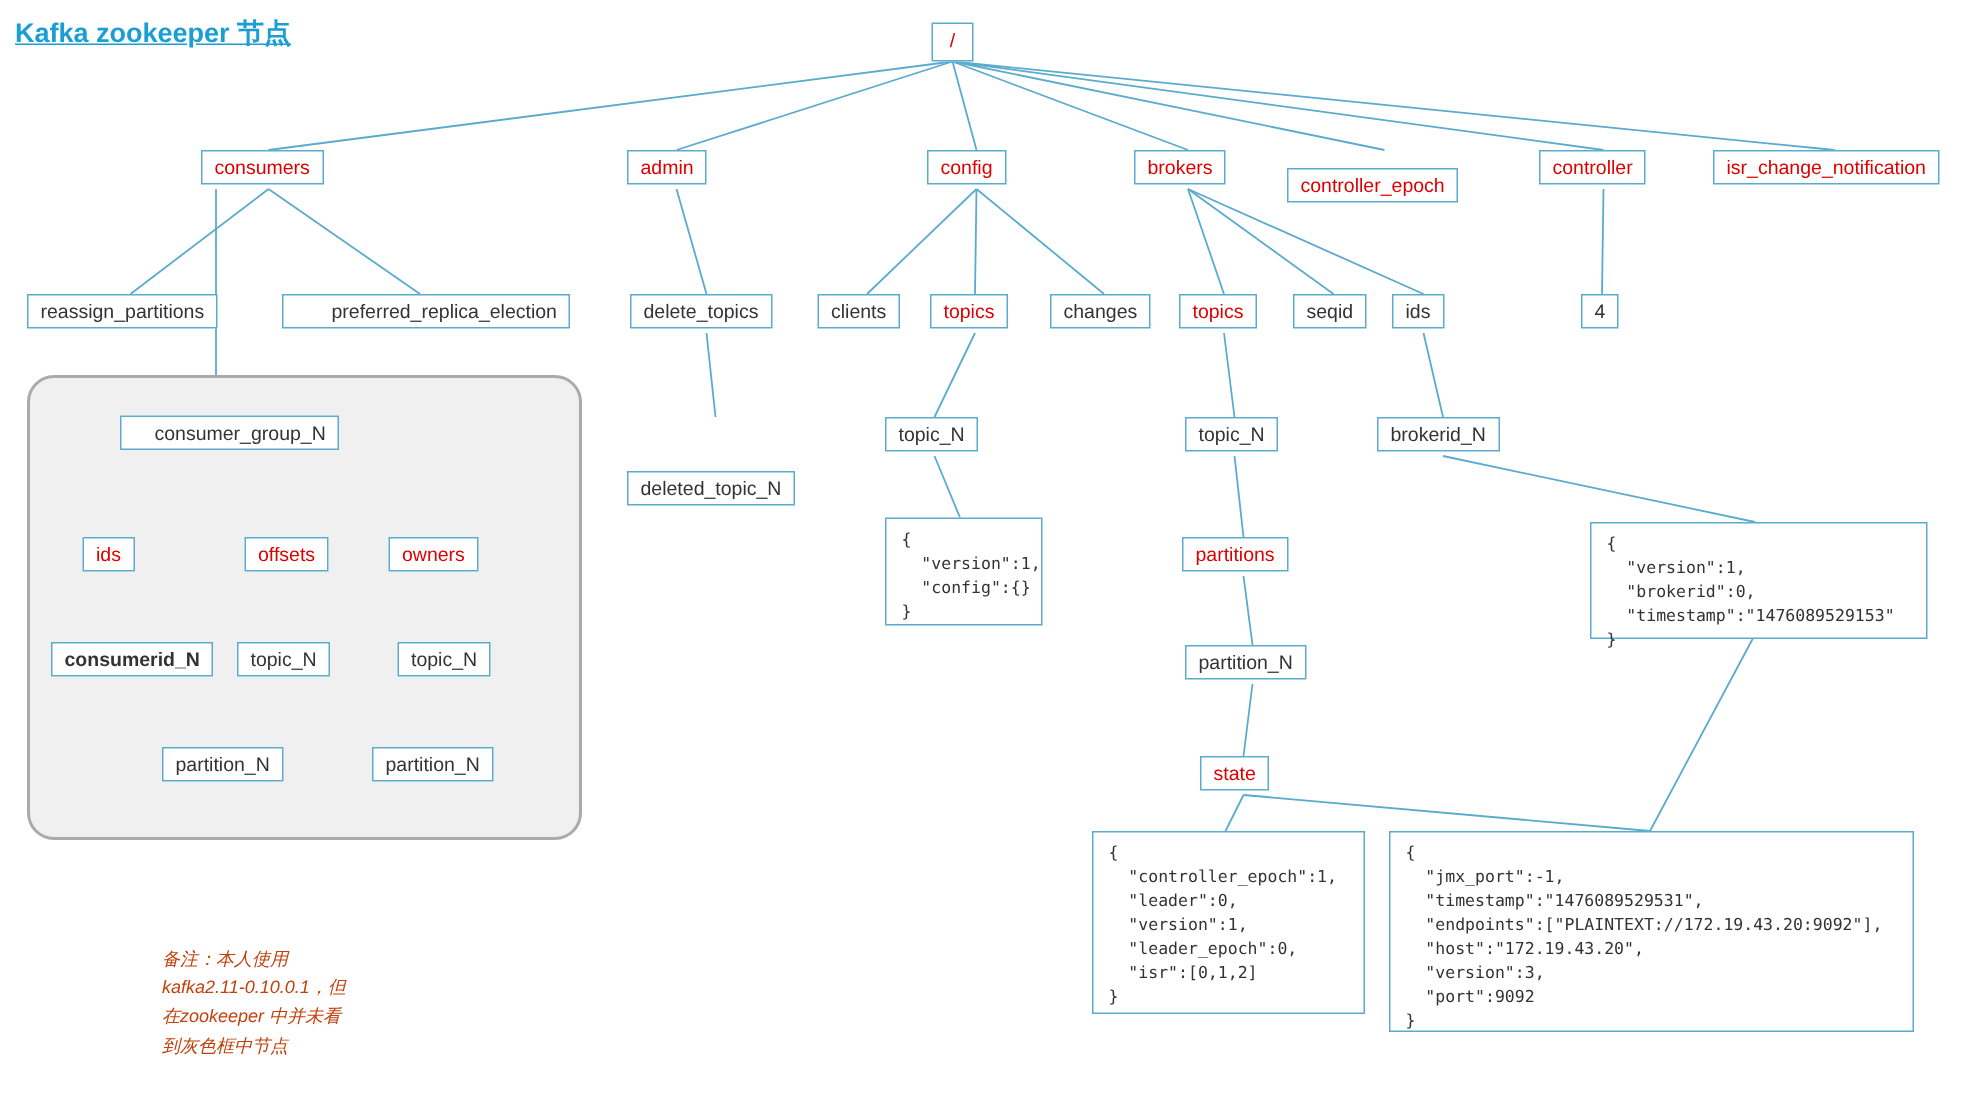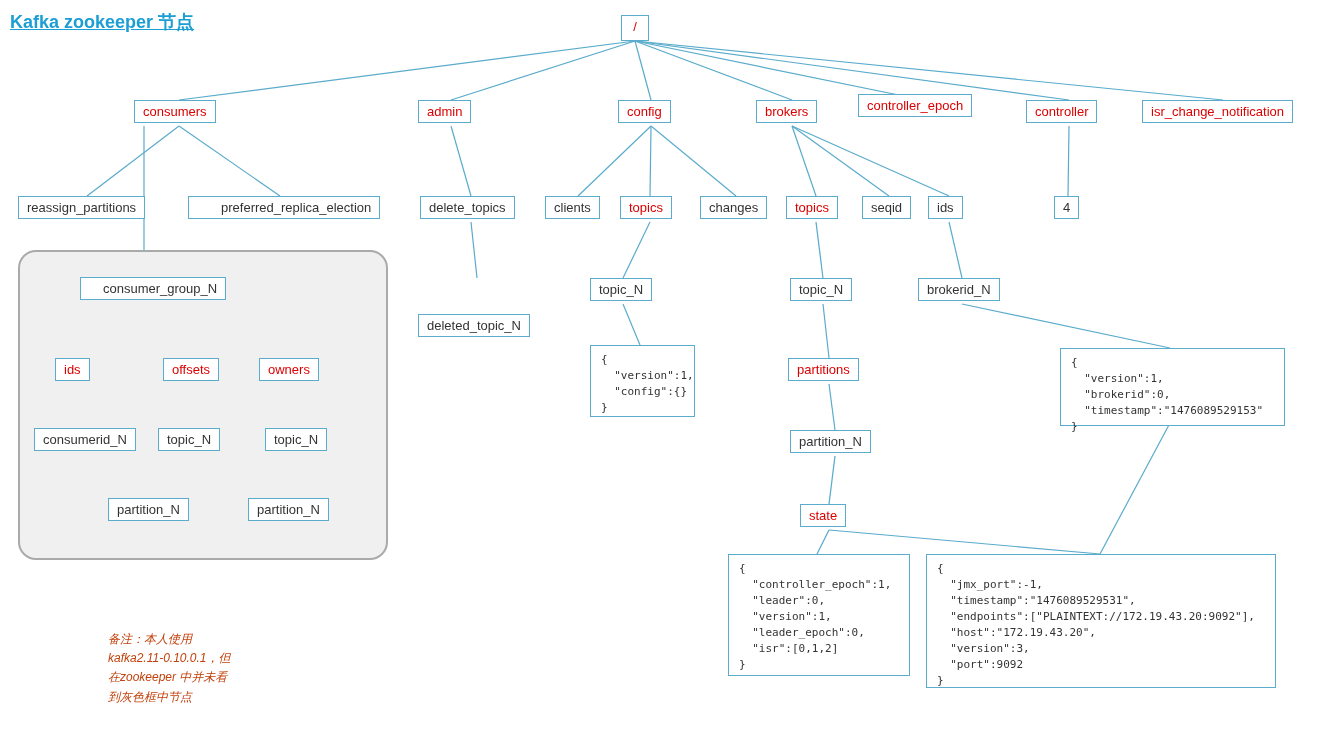--- a/index.html
+++ b/index.html
@@ -141,42 +141,42 @@
 <div class="page-title">Kafka zookeeper 节点</div>
 
 <div class="group-box"></div>
 
 <div class="node red" style="left:621px;top:15px;width:28px;height:26px;">/</div>
 
 <div class="node red" style="left:134px;top:100px;">consumers</div>
 <div class="node red" style="left:418px;top:100px;">admin</div>
 <div class="node red" style="left:618px;top:100px;">config</div>
 <div class="node red" style="left:756px;top:100px;">brokers</div>
-<div class="node red" style="left:858px;top:94px;text-align:center;">controller_epoch</div>
+<div class="node red" style="left:858px;top:112px;text-align:center;">controller_epoch</div>
 <div class="node red" style="left:1026px;top:100px;">controller</div>
 <div class="node red" style="left:1142px;top:100px;">isr_change_notification</div>
 
 <div class="node black" style="left:18px;top:196px;">reassign_partitions</div>
 <div class="node black" style="left:188px;top:196px;padding-left:32px;">preferred_replica_election</div>
 <div class="node black" style="left:420px;top:196px;">delete_topics</div>
 <div class="node black" style="left:545px;top:196px;">clients</div>
 <div class="node red" style="left:620px;top:196px;">topics</div>
 <div class="node black" style="left:700px;top:196px;">changes</div>
 <div class="node red" style="left:786px;top:196px;">topics</div>
 <div class="node black" style="left:862px;top:196px;">seqid</div>
 <div class="node black" style="left:928px;top:196px;">ids</div>
 <div class="node black" style="left:1054px;top:196px;">4</div>
 
 <div class="node black" style="left:80px;top:277px;padding-left:22px;">consumer_group_N</div>
 
 <div class="node red" style="left:55px;top:358px;">ids</div>
 <div class="node red" style="left:163px;top:358px;">offsets</div>
 <div class="node red" style="left:259px;top:358px;">owners</div>
 
-<div class="node black" style="left:34px;top:428px;">consumerid_N</div>
+<div class="node black" style="left:34px;top:428px;font-weight:bold;">consumerid_N</div>
 <div class="node black" style="left:158px;top:428px;">topic_N</div>
 <div class="node black" style="left:265px;top:428px;">topic_N</div>
 
 <div class="node black" style="left:108px;top:498px;">partition_N</div>
 <div class="node black" style="left:248px;top:498px;">partition_N</div>
 
 <div class="node black" style="left:418px;top:278px;margin-top:36px;">deleted_topic_N</div>
 <div class="node black" style="left:590px;top:278px;">topic_N</div>
 <div class="node black" style="left:790px;top:278px;">topic_N</div>
 <div class="node black" style="left:918px;top:278px;">brokerid_N</div>

